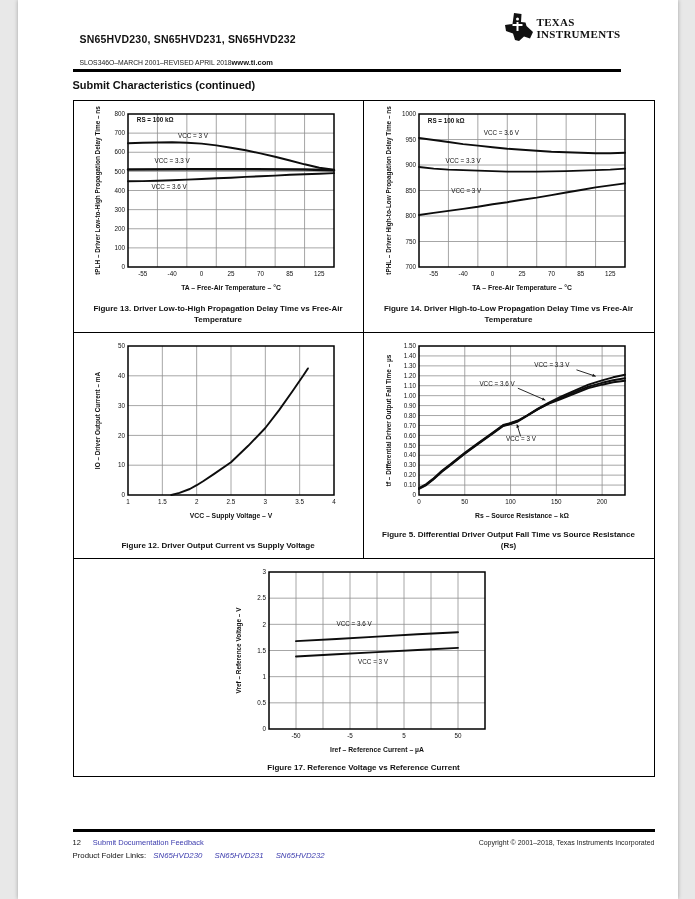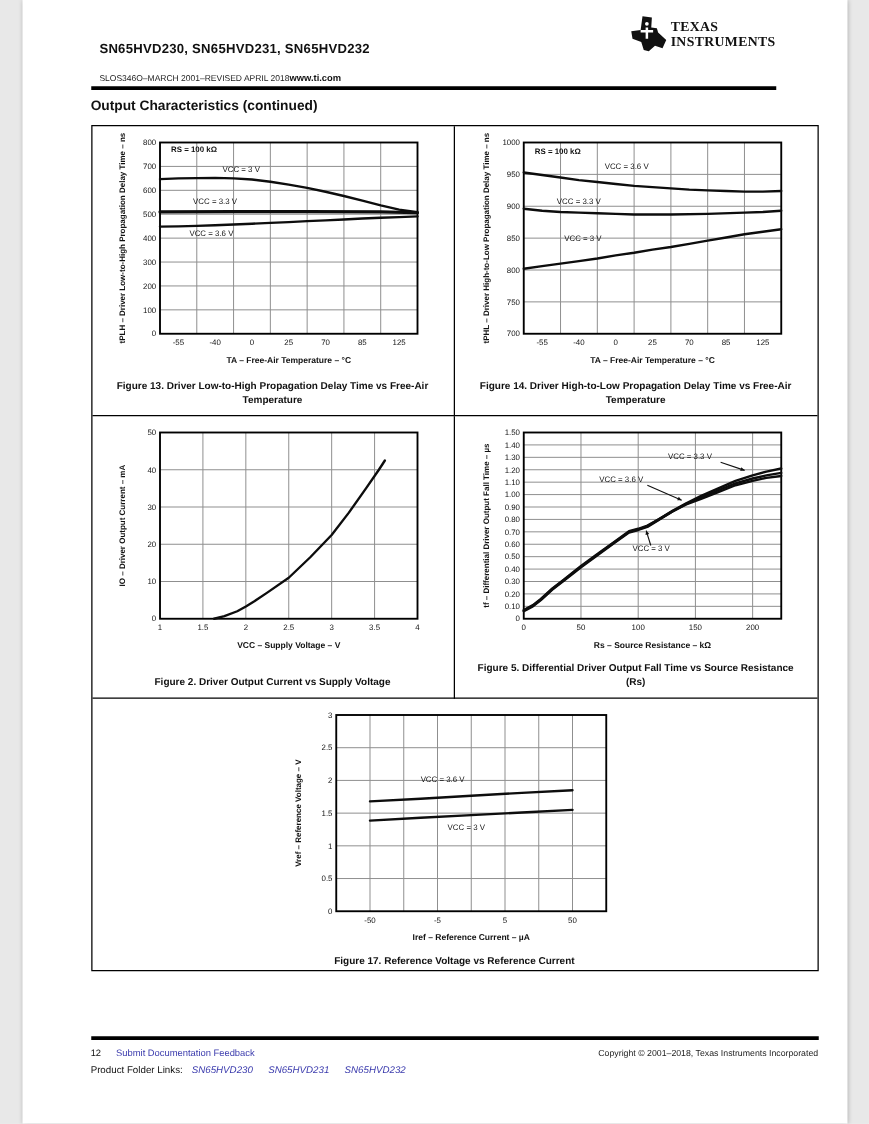--- a/index.html
+++ b/index.html
@@ -54,21 +54,21 @@
 
   <div class="part-line">SN65HVD230, SN65HVD231, SN65HVD232</div>
 
   <div class="doc-row">
     <span class="doc-id">SLOS346O–MARCH 2001–REVISED APRIL 2018</span>
     <a class="website" href="#">www.ti.com</a>
   </div>
 
   <div class="header-rule"></div>
 
-  <div class="section-title">Output Characteristics (continued)</div>
+  <div class="section-title">Submit Characteristics (continued)</div>
 
   <div class="figtable">
     <div class="cell b-r b-b">
       <div class="chartwrap">
         <svg width="252" height="188">
             <line x1="65.42857142857143" y1="8" x2="65.42857142857143" y2="161" stroke="#8f8f8f" stroke-width="0.8"></line>
             <line x1="94.85714285714286" y1="8" x2="94.85714285714286" y2="161" stroke="#8f8f8f" stroke-width="0.8"></line>
             <line x1="124.28571428571428" y1="8" x2="124.28571428571428" y2="161" stroke="#8f8f8f" stroke-width="0.8"></line>
             <line x1="153.71428571428572" y1="8" x2="153.71428571428572" y2="161" stroke="#8f8f8f" stroke-width="0.8"></line>
             <line x1="183.14285714285714" y1="8" x2="183.14285714285714" y2="161" stroke="#8f8f8f" stroke-width="0.8"></line>
@@ -176,21 +176,21 @@
             <text x="104.66666666666666" y="166" text-anchor="middle" font-size="6.3" fill="#111">2</text>
             <text x="139" y="166" text-anchor="middle" font-size="6.3" fill="#111">2.5</text>
             <text x="173.33333333333331" y="166" text-anchor="middle" font-size="6.3" fill="#111">3</text>
             <text x="207.66666666666669" y="166" text-anchor="middle" font-size="6.3" fill="#111">3.5</text>
             <text x="242" y="166" text-anchor="middle" font-size="6.3" fill="#111">4</text>
             <text x="8" y="82.5" text-anchor="middle" font-size="6.4" font-weight="bold" fill="#111" transform="rotate(-90 8 82.5)">IO – Driver Output Current – mA</text>
             <text x="139" y="180" text-anchor="middle" font-size="6.8" font-weight="bold" fill="#111">VCC – Supply Voltage – V</text>
             <polyline points="79.3,157.0 87.5,154.9 97.8,151.0 104.7,147.2 111.5,143.0 121.8,136.1 139.0,124.2 156.2,107.8 173.3,90.0 187.1,72.1 200.8,52.7 211.1,37.8 215.9,30.4" fill="none" stroke="#0d0d0d" stroke-width="1.9" stroke-linejoin="round" stroke-linecap="round"></polyline>
           </svg>
       </div>
-      <div class="caption">Figure 2. Driver Output Current vs Supply Voltage</div>
+      <div class="caption">Figure 12. Driver Output Current vs Supply Voltage</div>
     </div>
     <div class="cell b-b">
       <div class="chartwrap">
         <svg width="252" height="184">
             <line x1="81.77777777777777" y1="8" x2="81.77777777777777" y2="157" stroke="#8f8f8f" stroke-width="0.8"></line>
             <line x1="127.55555555555556" y1="8" x2="127.55555555555556" y2="157" stroke="#8f8f8f" stroke-width="0.8"></line>
             <line x1="173.33333333333331" y1="8" x2="173.33333333333331" y2="157" stroke="#8f8f8f" stroke-width="0.8"></line>
             <line x1="219.11111111111111" y1="8" x2="219.11111111111111" y2="157" stroke="#8f8f8f" stroke-width="0.8"></line>
             <line x1="36" y1="147.06666666666666" x2="242" y2="147.06666666666666" stroke="#8f8f8f" stroke-width="0.8"></line>
             <line x1="36" y1="137.13333333333333" x2="242" y2="137.13333333333333" stroke="#8f8f8f" stroke-width="0.8"></line>

